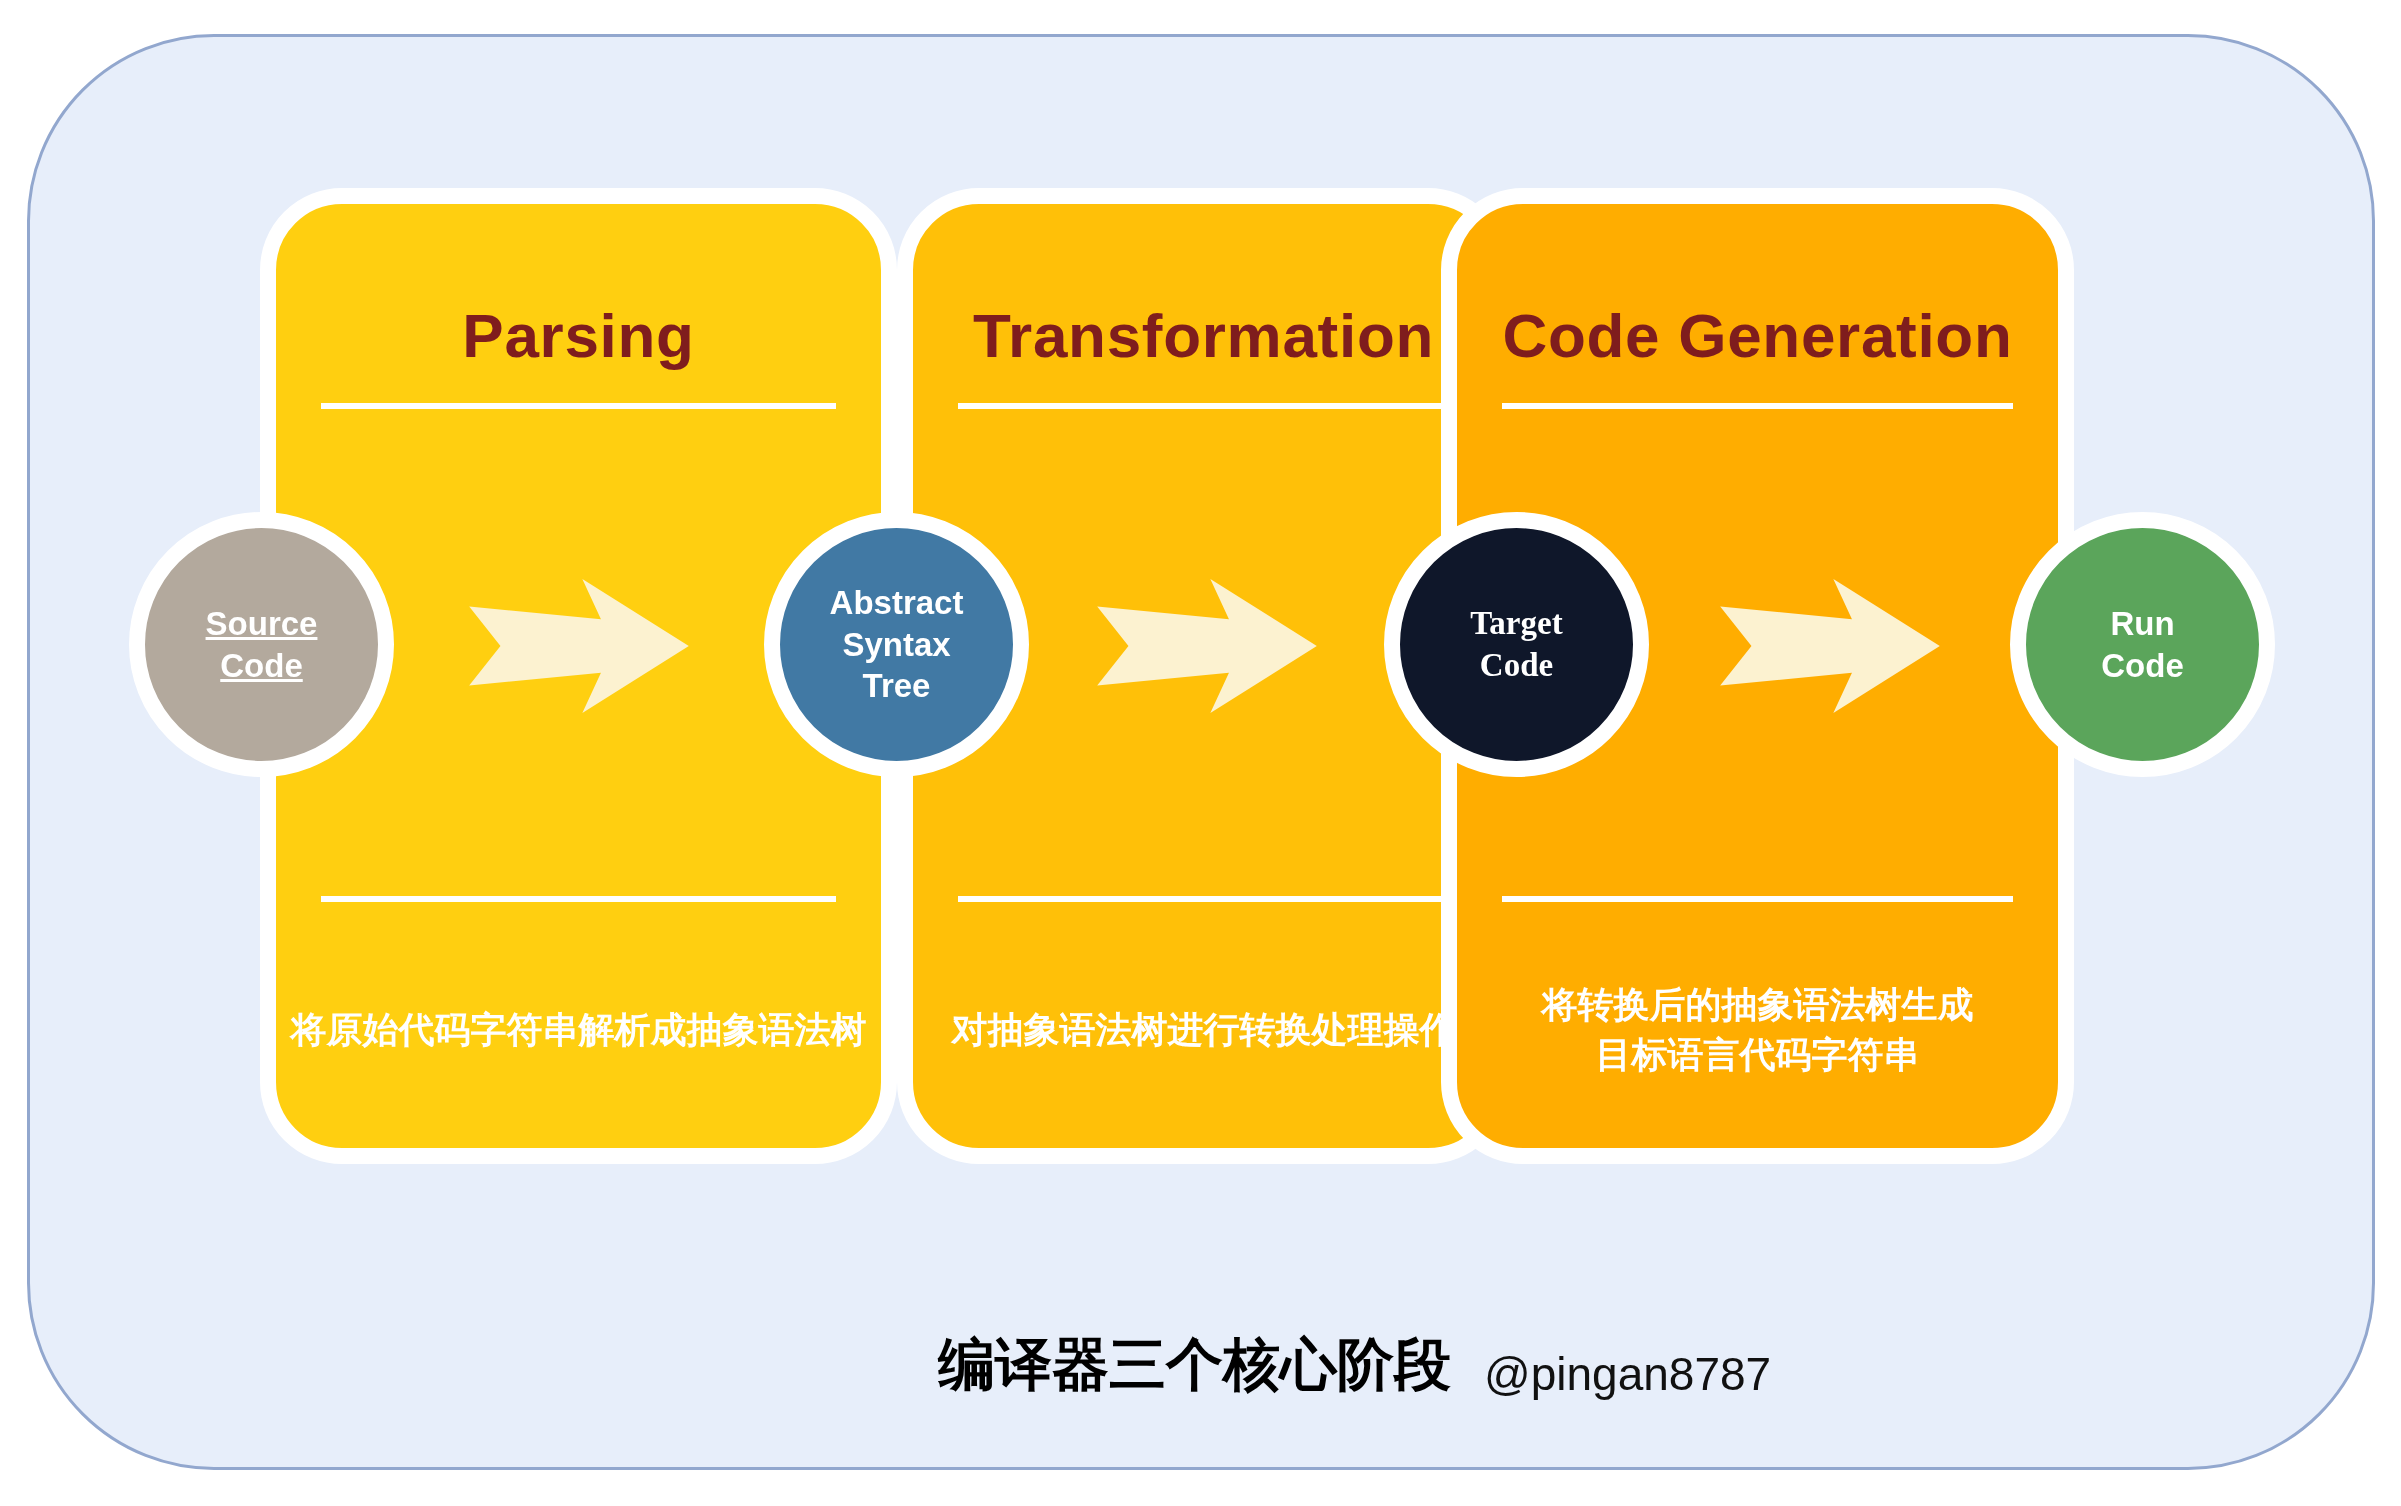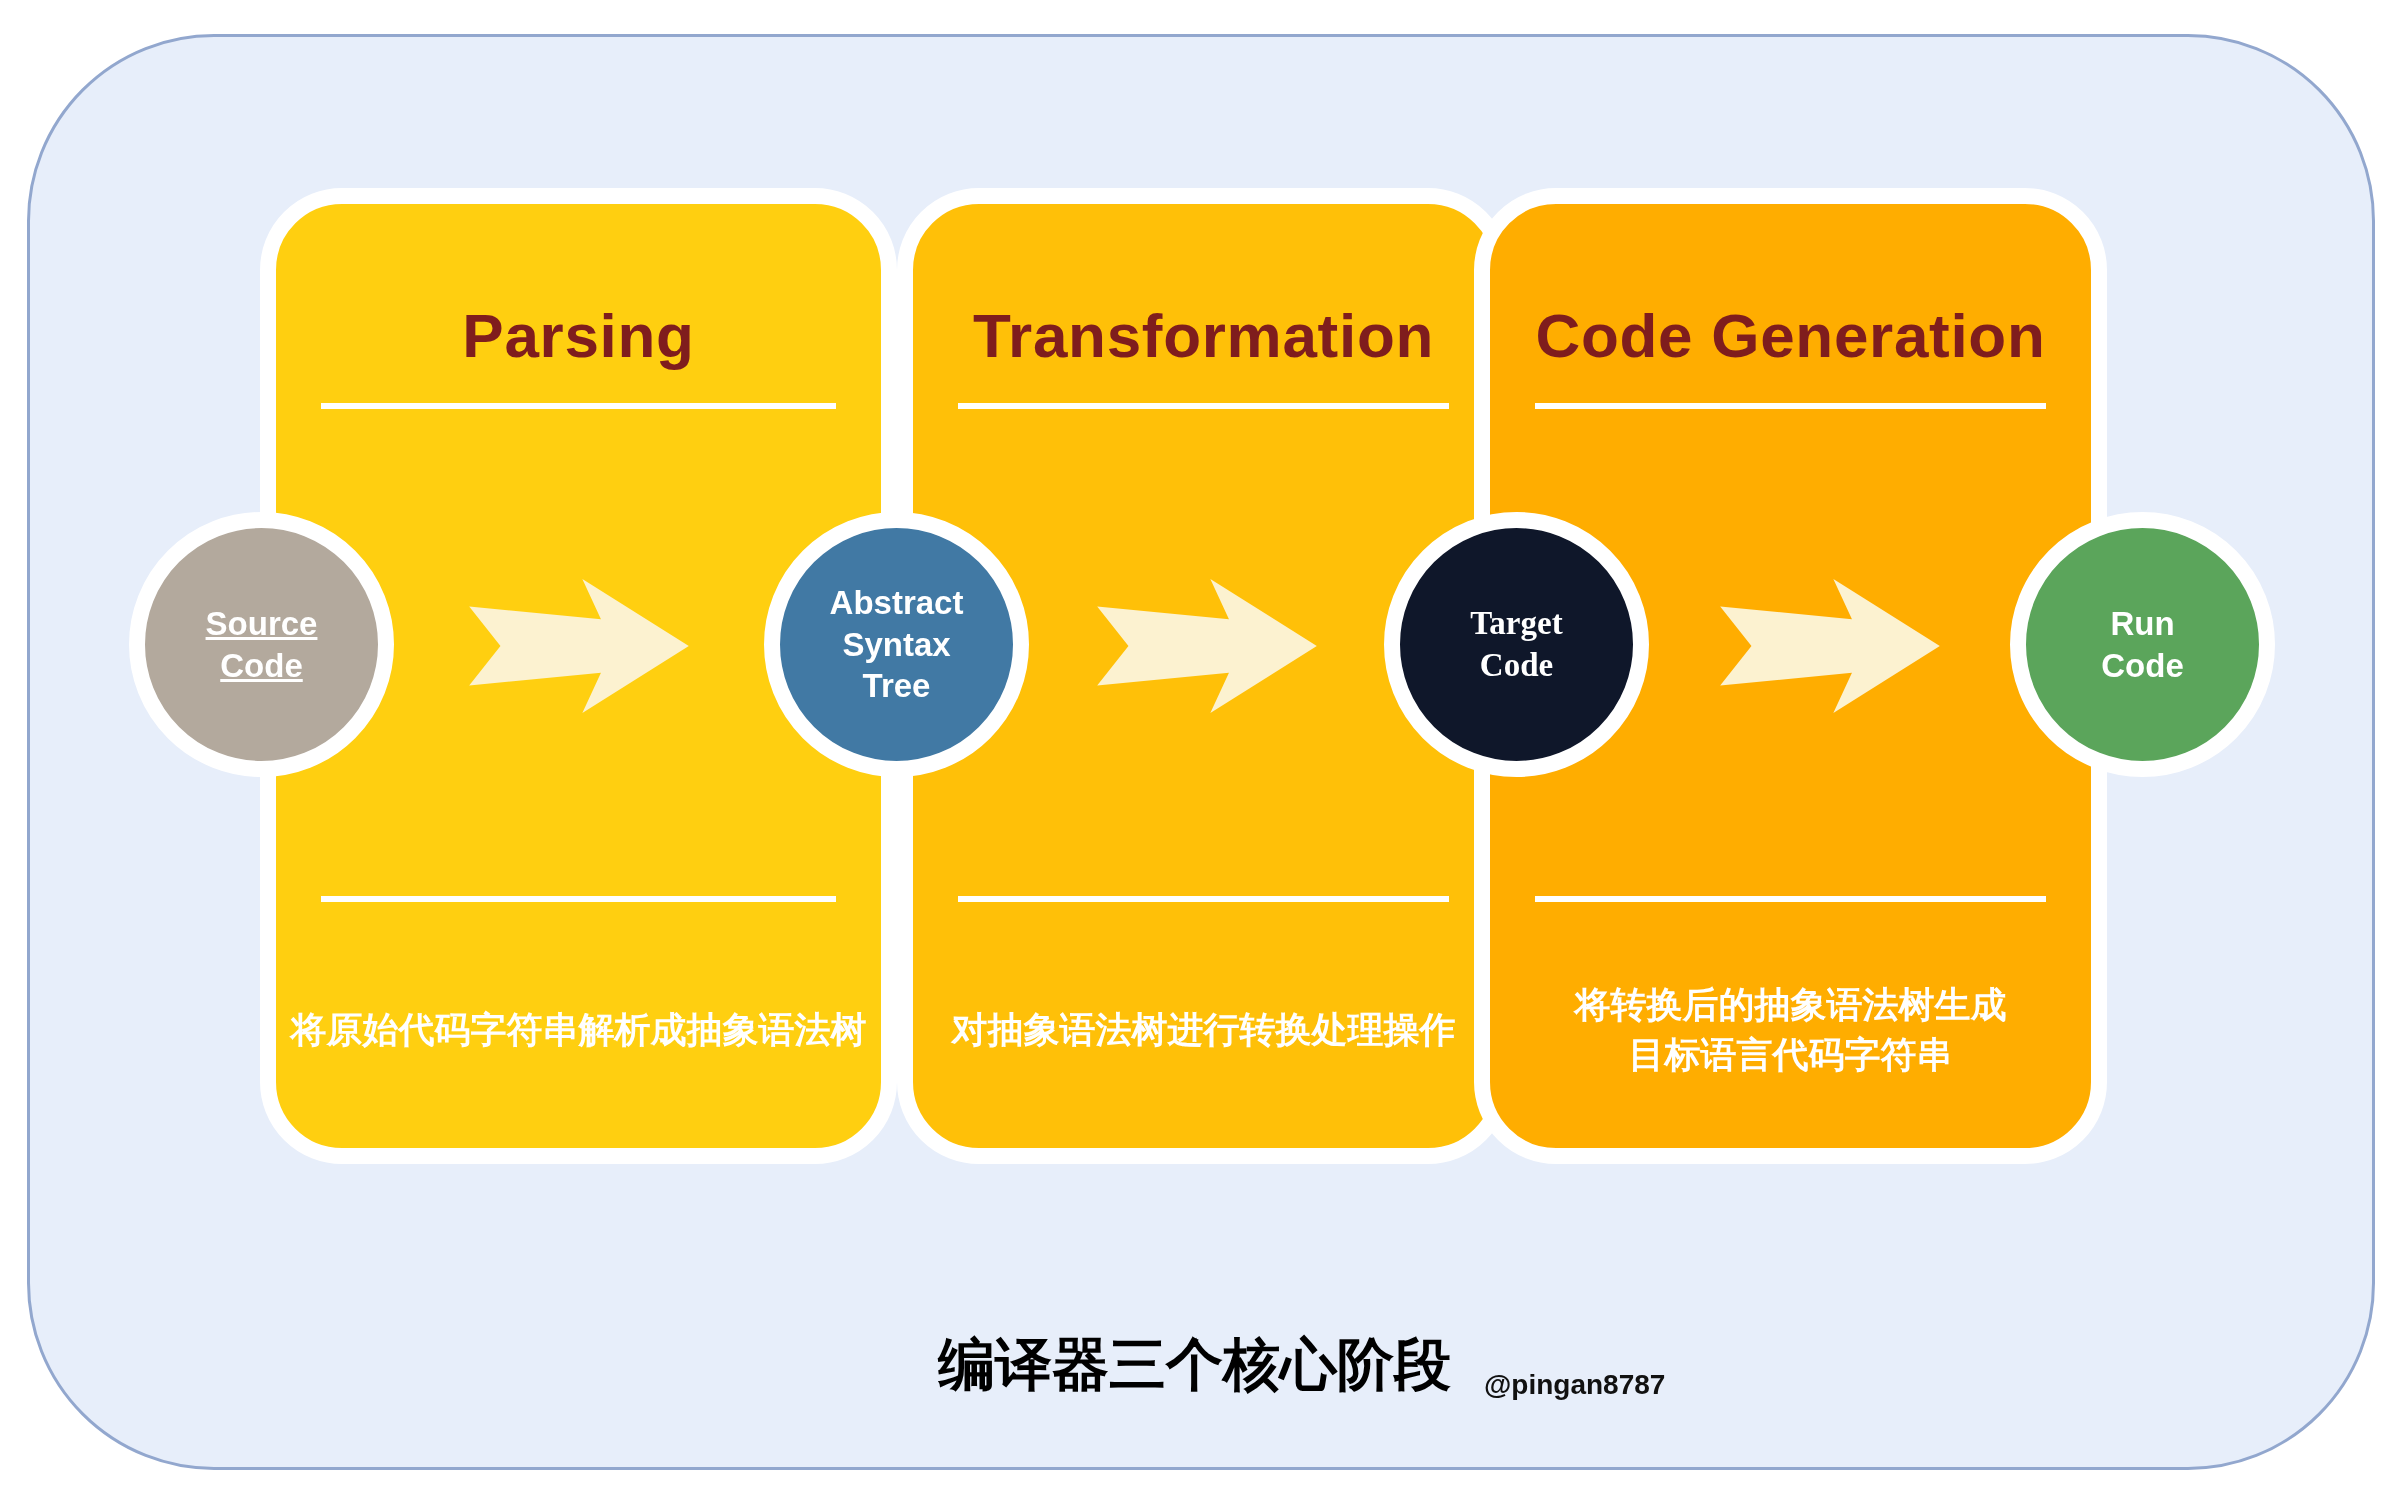--- a/index.html
+++ b/index.html
@@ -12,21 +12,21 @@
     position:absolute; left:27px; top:34px; width:2348px; height:1436px;
     border-radius:187px; box-sizing:border-box;
     border:3px solid #92A7CE;
   }
   .card {
     position:absolute; top:188px; height:976px;
     border:16.4px solid #ffffff; border-radius:82px; box-sizing:border-box;
   }
   .card-1 { left:260px;  width:637px; }
   .card-2 { left:897px; width:613px; }
-  .card-3 { left:1474px; width:633px; }
+  .card-3 { left:1441px; width:633px; }
   .card-title {
     position:absolute; left:0; right:0; top:96px;
     text-align:center; color:#7f1d1d;
     font-size:62px; font-weight:bold; letter-spacing:0.7px;
   }
   .card-line {
     position:absolute; left:45px; right:45px; height:6px; background:#ffffff;
   }
   .line-top    { top:199px; }
   .line-bottom { top:692px; }
@@ -56,21 +56,21 @@
   .caption {
     position:absolute; left:0; right:12px; top:1327px;
     text-align:center;
   }
   .caption-title {
     position:relative; display:inline-block;
     font-size:57px; font-weight:bold; color:#000000;
   }
   .caption-handle {
     position:absolute; left:100%; bottom:3px; margin-left:33px;
-    font-size:28px; font-weight:bold; color:#111111;
+    font-size:46px; font-weight:normal; color:#111111;
     white-space:nowrap;
   }
 </style>
 </head>
 <body>
 
 <div class="page">
 
   <div class="panel" style="background-color: rgb(231, 238, 250);"></div>
 

